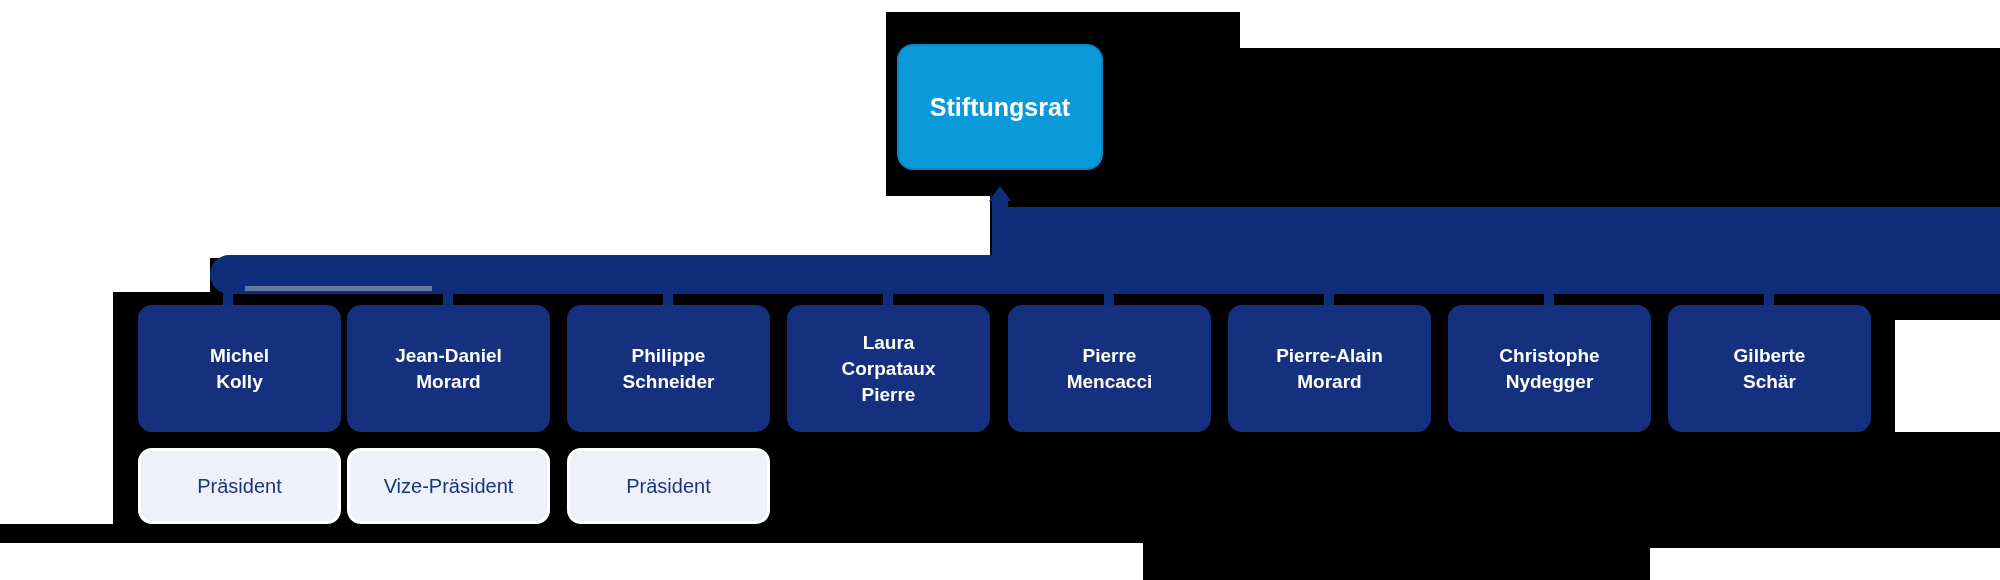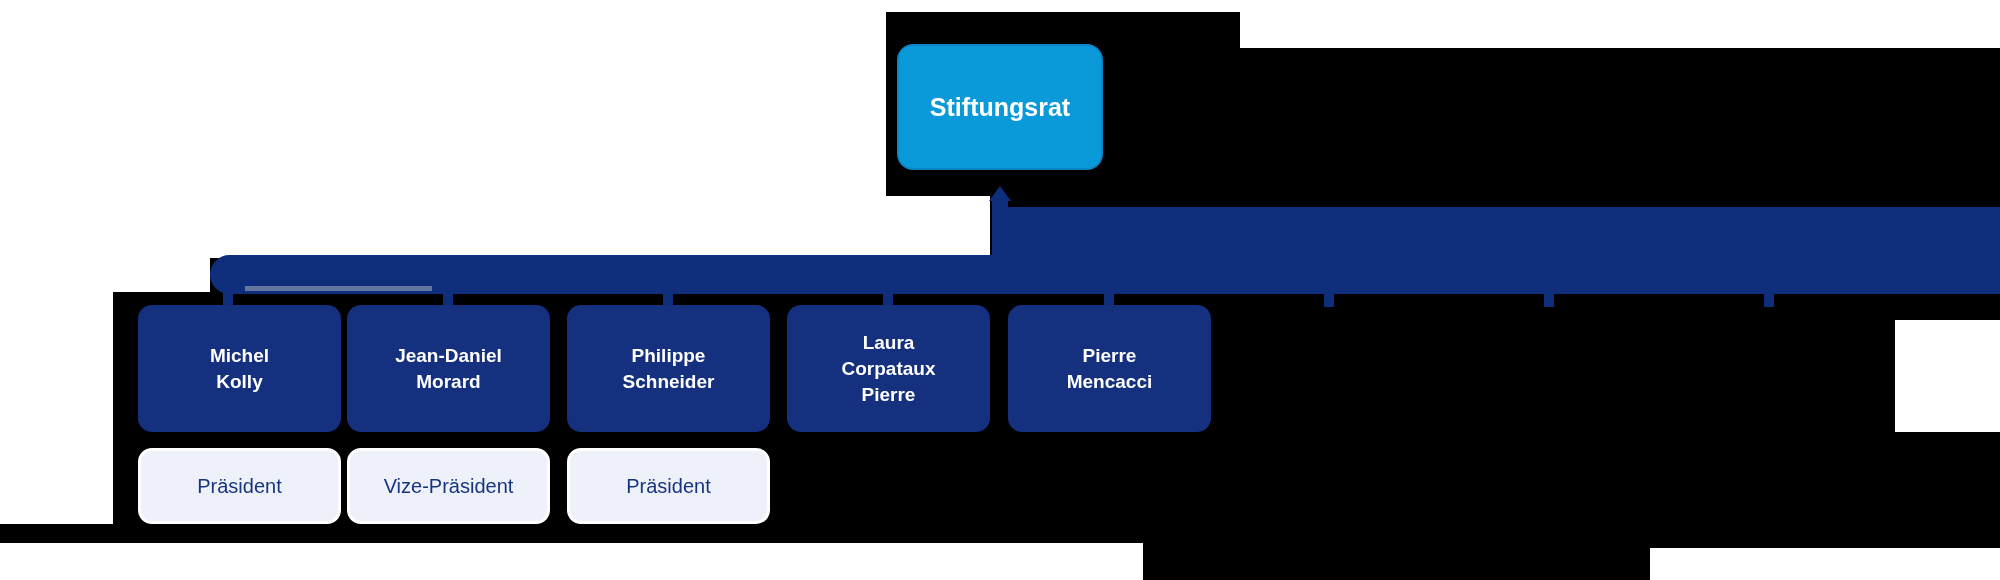--- a/index.html
+++ b/index.html
@@ -98,18 +98,24 @@
 Kolly</div>
   <div class="node mx1">Jean-Daniel
 Morard</div>
   <div class="node mx2">Philippe
 Schneider</div>
   <div class="node mx3">Laura
 Corpataux
 Pierre</div>
   <div class="node mx4">Pierre
 Mencacci</div>
+  <div class="node mx5">Pierre-Alain
+Morard</div>
+  <div class="node mx6">Christophe
+Nydegger</div>
+  <div class="node mx7">Gilberte
+Schär</div>
 
   <div class="role mx0">Präsident</div>
   <div class="role mx1">Vize-Präsident</div>
   <div class="role mx2">Präsident</div>
 
 </div>
 
 </body></html>

